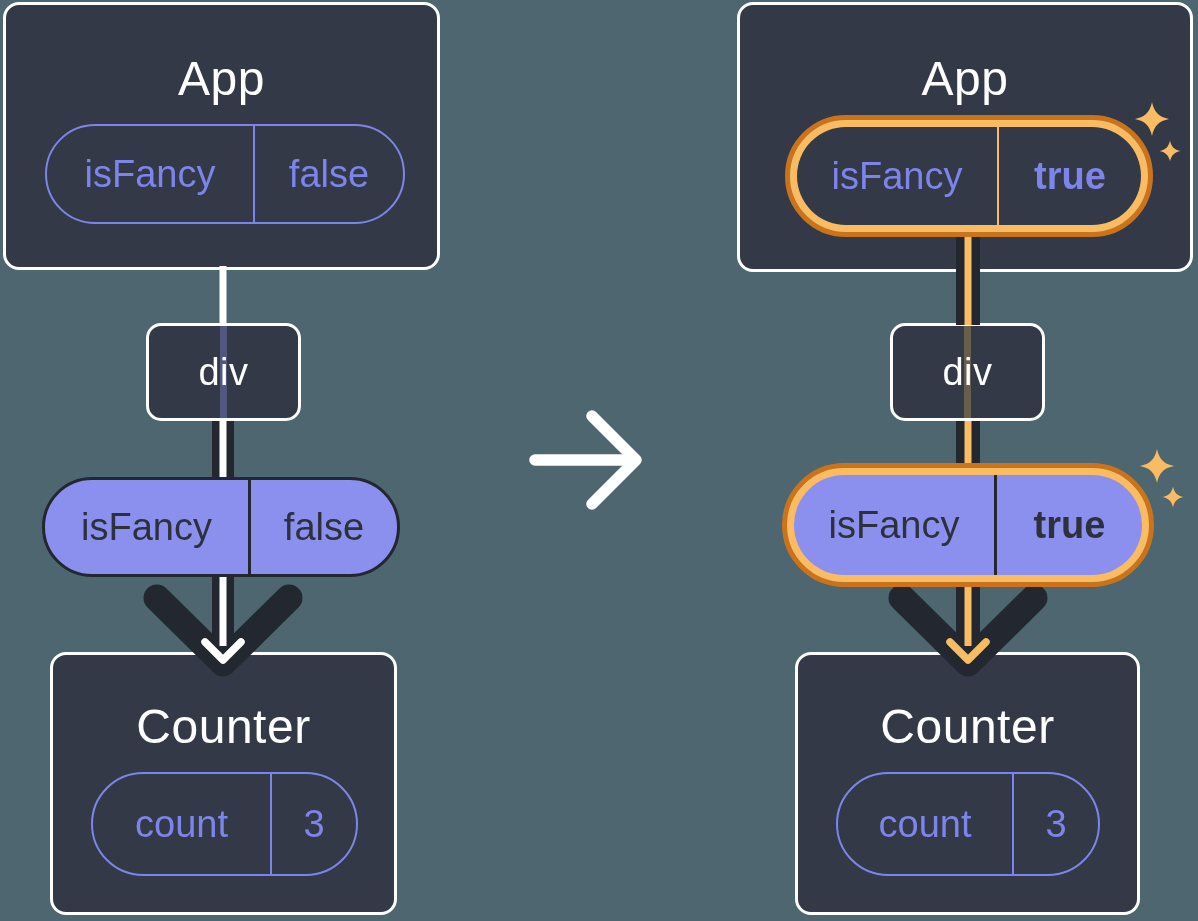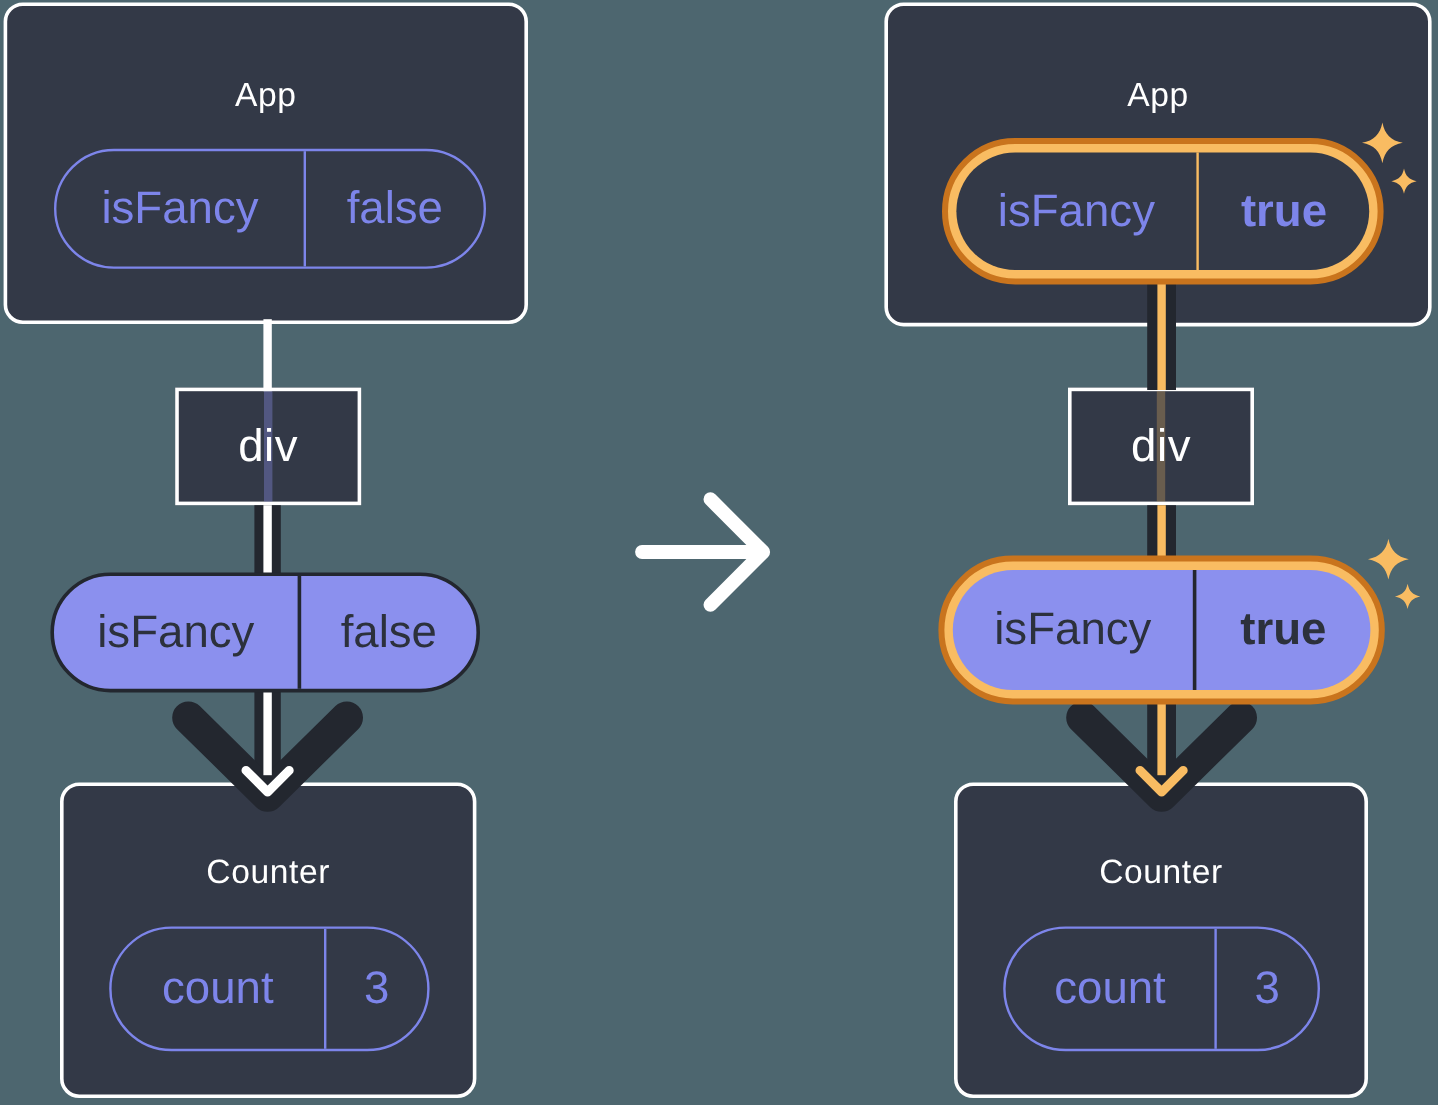--- a/index.html
+++ b/index.html
@@ -10,24 +10,24 @@
   html,body{margin:0;padding:0;background:var(--page-bg);}
   .canvas{
     position:relative;width:1198px;height:921px;background:var(--page-bg);
     overflow:hidden;font-family:"Liberation Sans","DejaVu Sans",sans-serif;
   }
   .box{
     position:absolute;background:var(--box-bg);border:3px solid var(--white);
     border-radius:16px;box-sizing:border-box;
   }
   .box .comp-title{
-    text-align:center;color:var(--white);font-size:28px;font-weight:500;
+    text-align:center;color:var(--white);font-size:48px;font-weight:500;
     letter-spacing:.5px;line-height:52px;
   }
-  .divbox{border-radius:0;display:flex;align-items:center;justify-content:center;}
+  .divbox{border-radius:15px;display:flex;align-items:center;justify-content:center;}
   .divbox .comp-title{line-height:normal;font-size:38px;}
   .stripe{position:absolute;top:0;bottom:0;left:calc(50% - 3.5px);width:7px;}
   .stripe.purple-tint{background:rgba(139,144,238,.35);}
   .stripe.orange-tint{background:rgba(249,188,98,.28);}
   .divbox .comp-title{position:relative;z-index:1;}
   .pill{
     position:absolute;box-sizing:border-box;border-radius:60px;display:flex;
     align-items:stretch;font-size:38px;color:var(--purple);
   }
   .pill .cell{display:flex;align-items:center;justify-content:center;}

